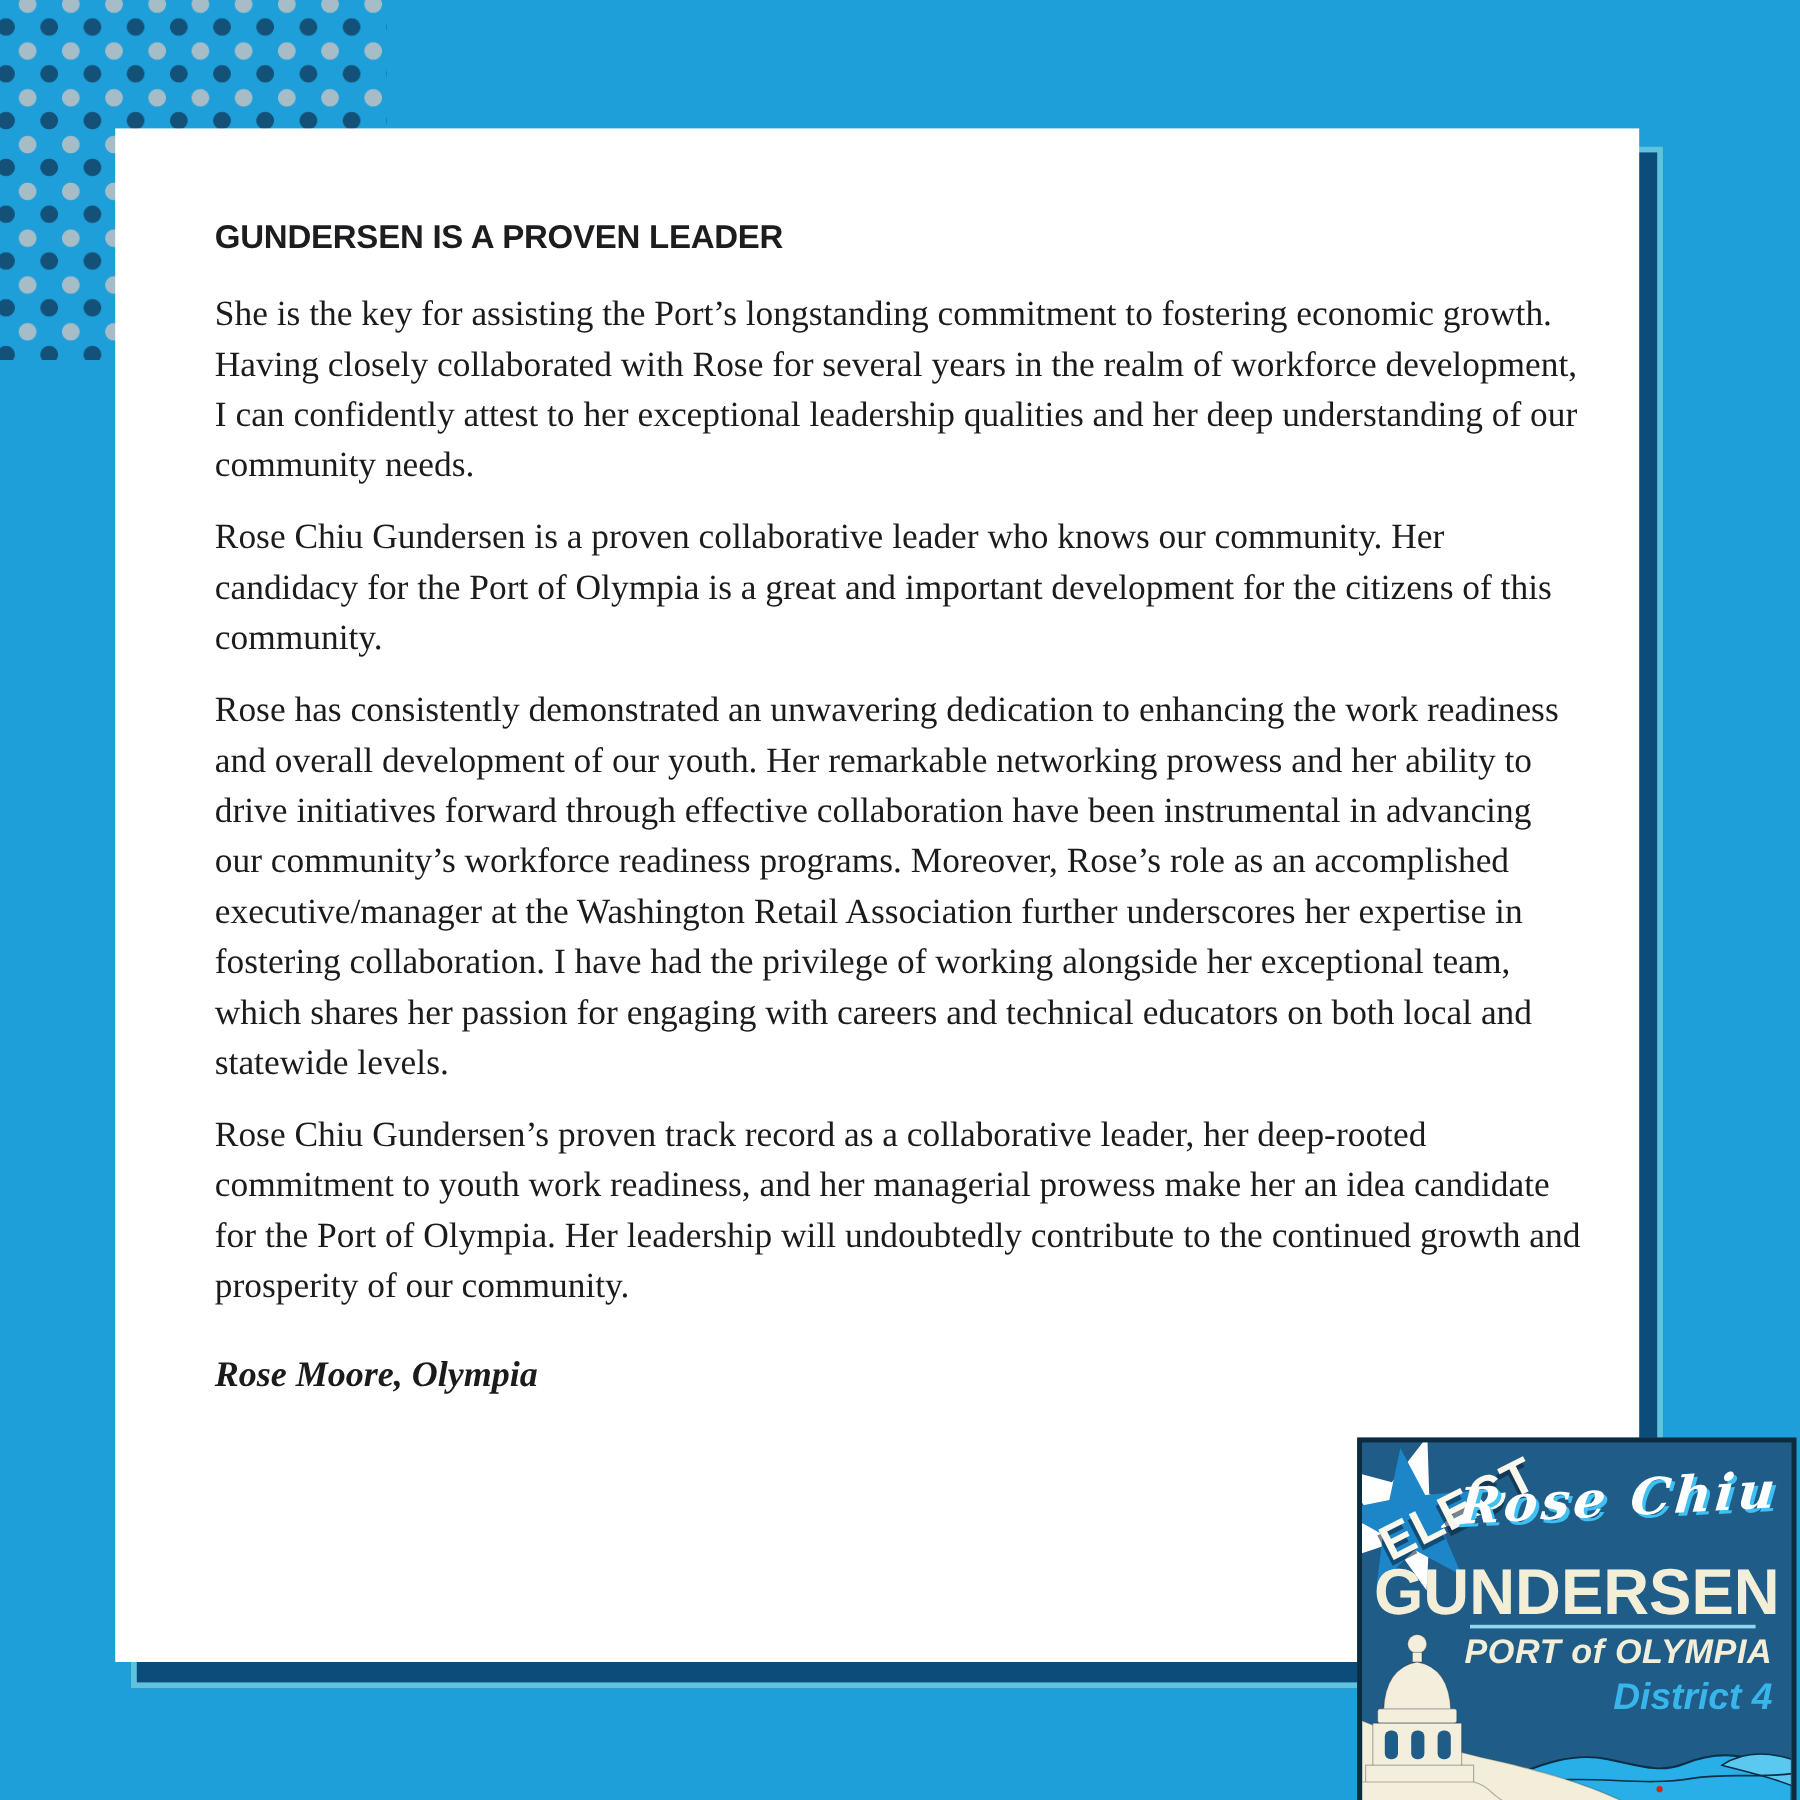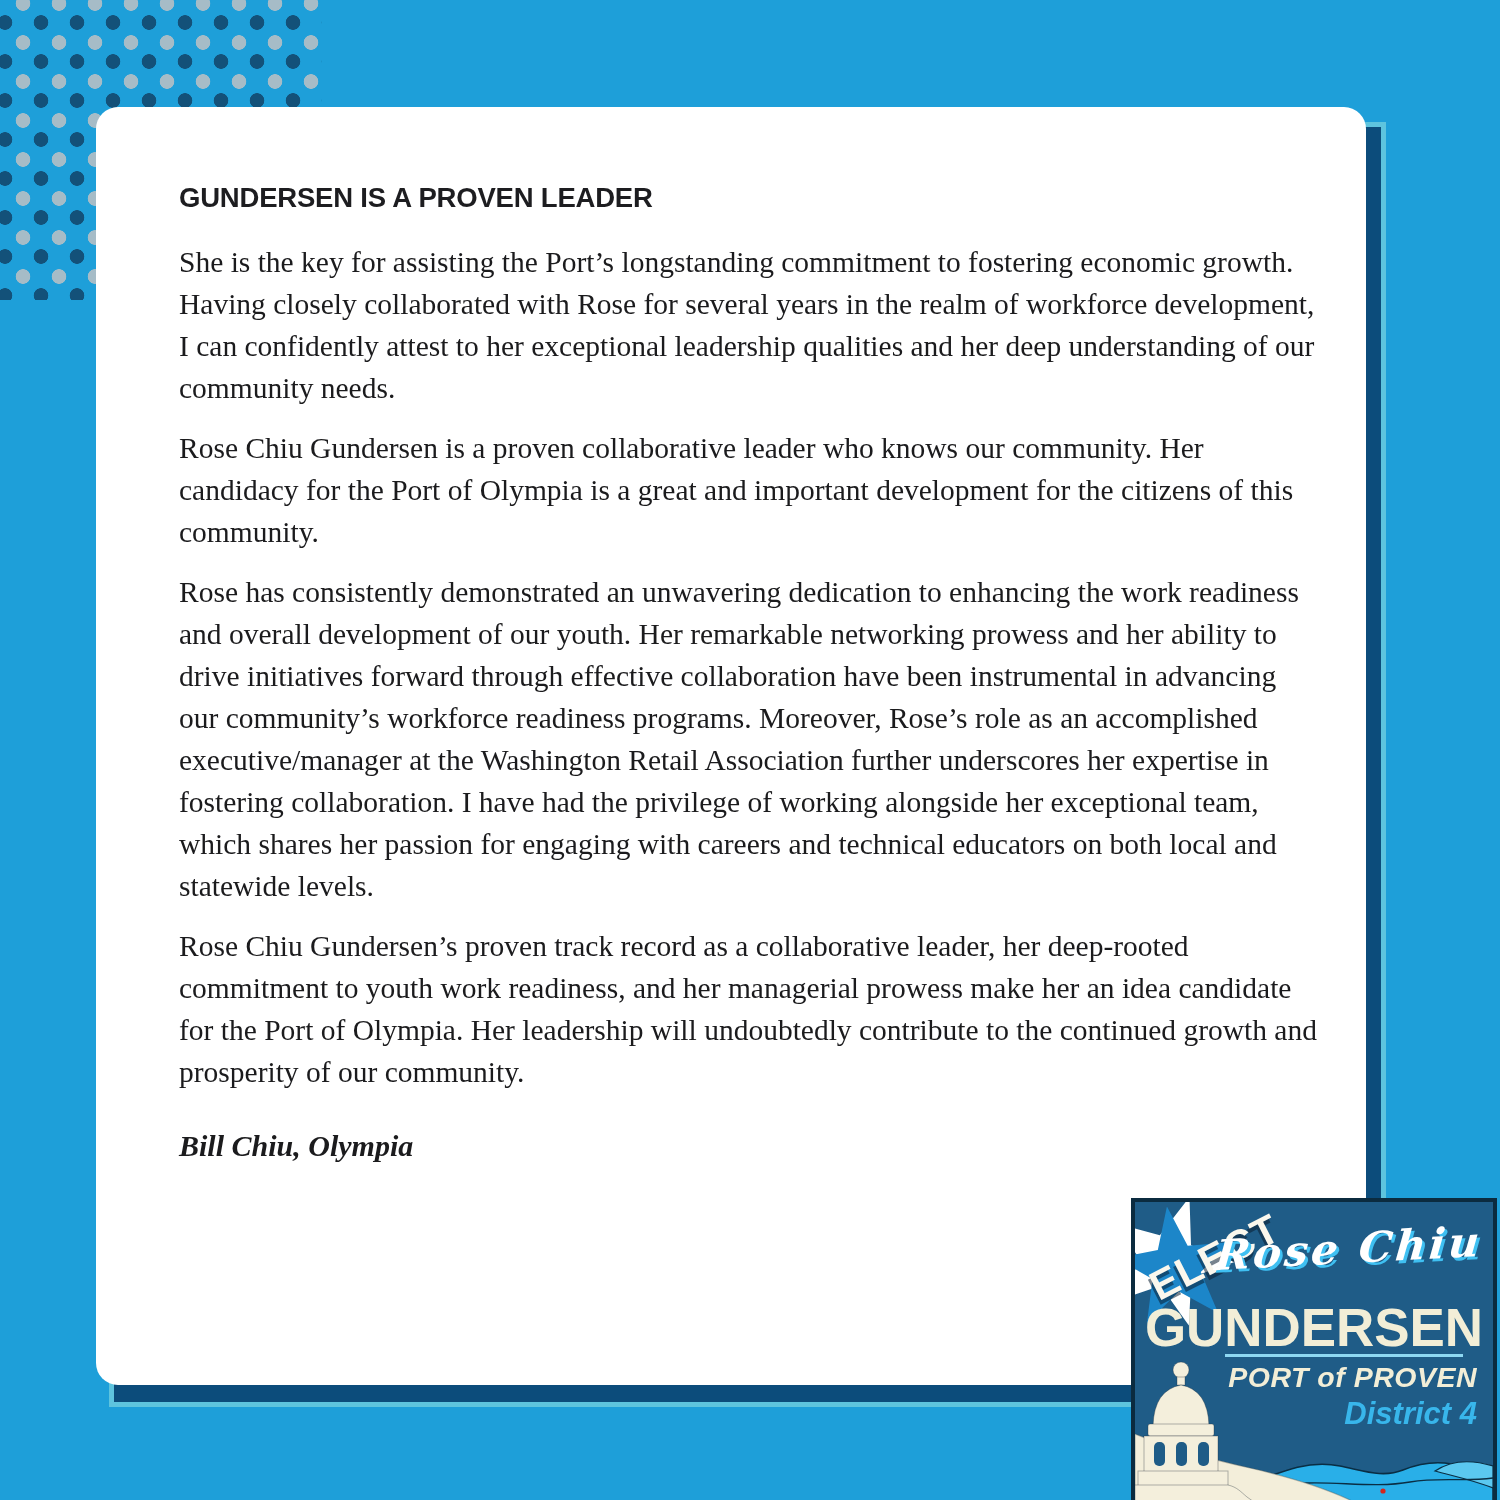--- a/index.html
+++ b/index.html
@@ -20,21 +20,20 @@
   
   .card-shadow{
     position:absolute;left:109px;top:122px;width:1277px;height:1285px;
     box-sizing:border-box;background:#0C4C7B;border:5px solid #5EC4DE;
   }
   
   .card{
     position:absolute;left:96px;top:107px;width:1270px;height:1278px;
     box-sizing:border-box;background:#FFFFFF;
     padding:75px 45px 0 83px;
-    border-radius:22px;
   }
   .card h1{
     margin:0 0 27px 0;
     font-family:"Liberation Sans",sans-serif;
     font-weight:bold;font-size:27.5px;line-height:1.15;
     letter-spacing:-0.2px;color:#1D1D20;
   }
   .card p{
     margin:0 0 18px 0;
     font-family:"Liberation Serif", serif;
@@ -93,33 +92,33 @@
 <div class="dots"></div>
 
 <div class="card-shadow"></div>
 
 <div class="card">
   <h1>GUNDERSEN IS A PROVEN LEADER</h1>
   <p>She is the key for assisting the Port’s longstanding commitment to fostering economic growth. Having closely collaborated with Rose for several years in the realm of workforce development, I can confidently attest to her exceptional leadership qualities and her deep understanding of our community needs.</p>
   <p>Rose Chiu Gundersen is a proven collaborative leader who knows our community. Her candidacy for the Port of Olympia is a great and important development for the citizens of this community.</p>
   <p>Rose has consistently demonstrated an unwavering dedication to enhancing the work readiness and overall development of our youth. Her remarkable networking prowess and her ability to drive initiatives forward through effective collaboration have been instrumental in advancing our community’s workforce readiness programs. Moreover, Rose’s role as an accomplished executive/manager at the Washington Retail Association further underscores her expertise in fostering collaboration. I have had the privilege of working alongside her exceptional team, which shares her passion for engaging with careers and technical educators on both local and statewide levels.</p>
   <p>Rose Chiu Gundersen’s proven track record as a collaborative leader, her deep-rooted commitment to youth work readiness, and her managerial prowess make her an idea candidate for the Port of Olympia. Her leadership will undoubtedly contribute to the continued growth and prosperity of our community.</p>
-  <div class="signature">Bill Chiu, Olympia</div>
+  <div class="signature">Rose Moore, Olympia</div>
 </div>
 
 <div class="logo">
 
   <div class="star white"></div>
   <div class="star blue"></div>
   <div class="elect">ELECT</div>
 
   <div class="name-script">Rose Chiu</div>
   <div class="surname">GUNDERSEN</div>
   <div class="divider"></div>
-  <div class="office">PORT of PROVEN</div>
+  <div class="office">PORT of OLYMPIA</div>
   <div class="district">District 4</div>
 
   <svg class="scene" viewBox="0 0 358 170" xmlns="http://www.w3.org/2000/svg">
 
     <g>
       <path d="M120,140 C150,128 175,118 205,124 C230,129 248,136 268,128 C288,120 310,118 330,126 C342,131 350,130 358,126 L358,170 L120,170 Z" fill="#29AFE8" stroke="#0A2E44" stroke-width="1.6"></path>
       <path d="M300,129 C315,119 335,117 358,124 L358,146 C338,138 318,134 300,129 Z" fill="#5BC8F0" stroke="#0A2E44" stroke-width="1.2"></path>
       <path d="M135,146 C180,134 230,148 275,140 C305,135 330,140 358,136" fill="none" stroke="#0A2E44" stroke-width="1.4"></path>
     </g>
 

